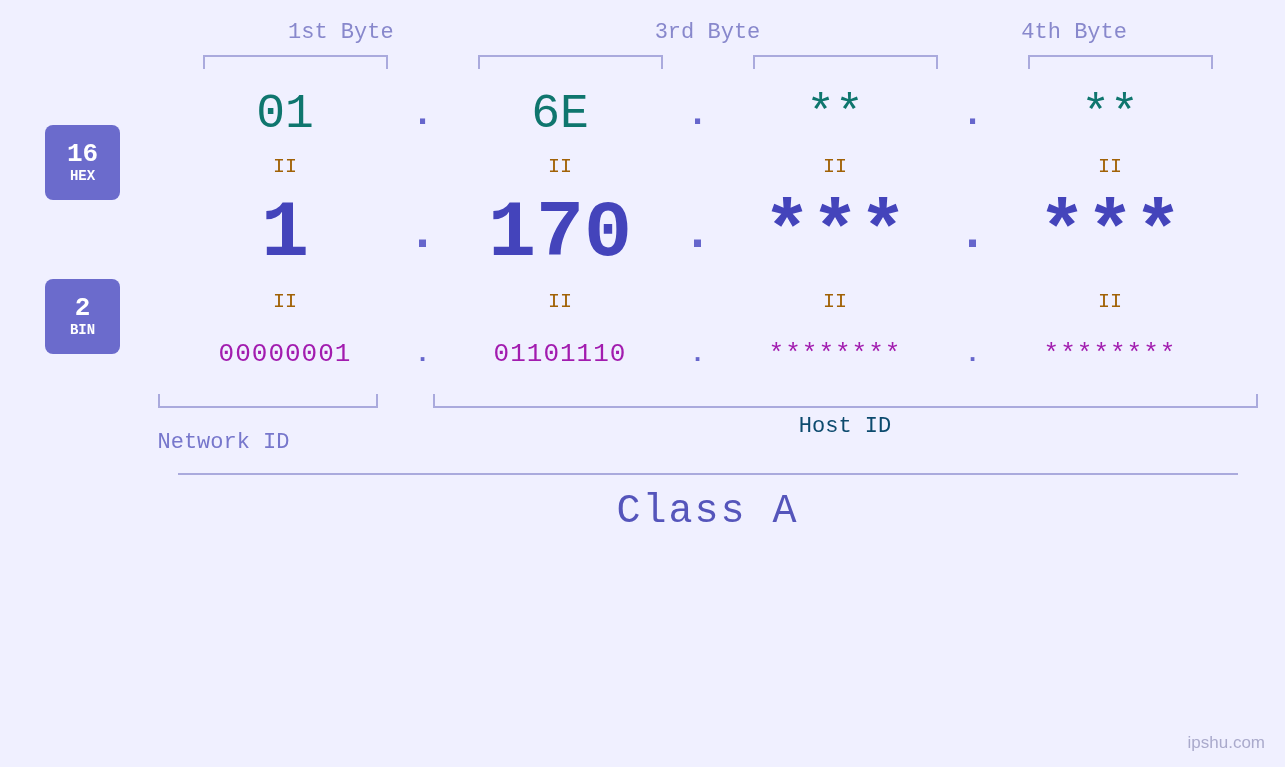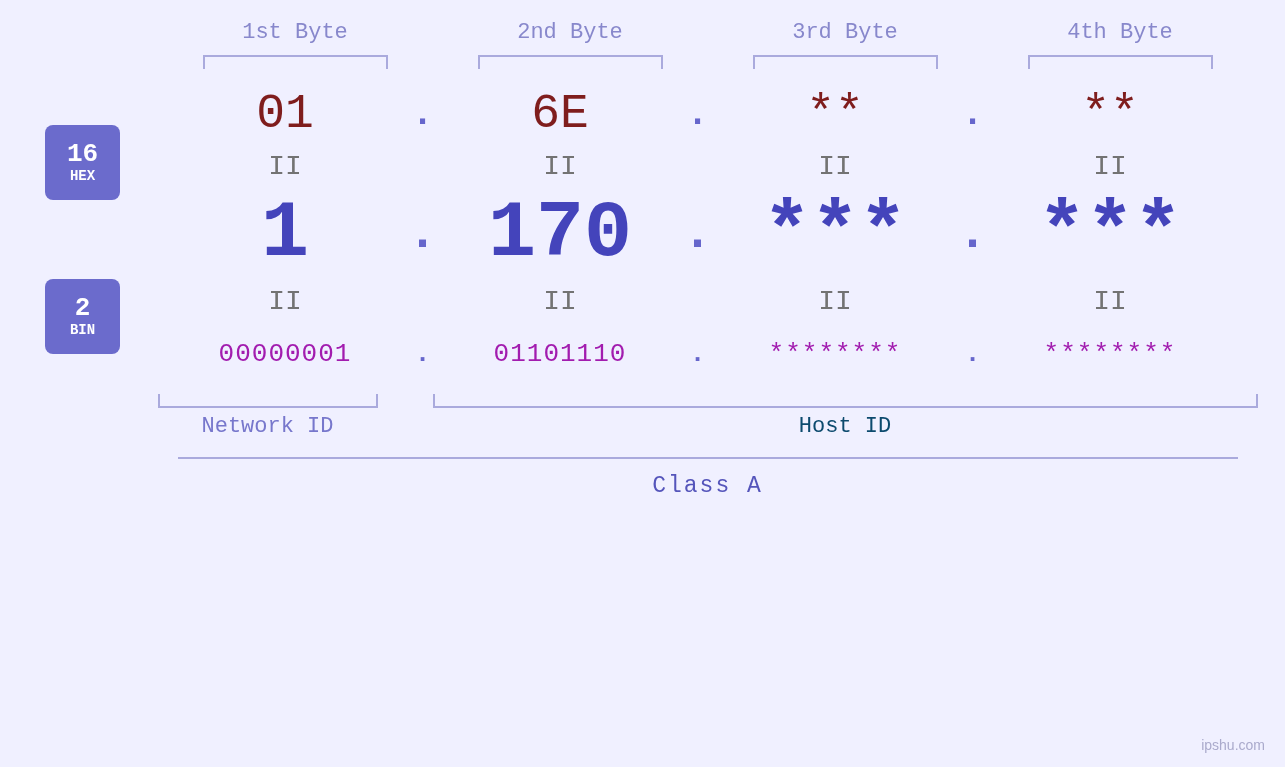--- a/index.html
+++ b/index.html
@@ -127,21 +127,21 @@
     .dot-cell {
       width: 55px;
       text-align: center;
       color: #6666cc;
       font-size: 36px;
       font-weight: bold;
     }
 
     
     .hex-row .cell {
-      color: #7f1d1d;
+      color: #0f766e;
       font-size: 48px;
       font-weight: normal;
       height: 70px;
       line-height: 70px;
     }
 
     
     .dec-row .cell {
       color: #4444bb;
       font-size: 80px;
@@ -177,22 +177,22 @@
       display: flex;
       flex-direction: row;
       align-items: center;
       justify-content: flex-start;
       width: 100%;
     }
 
     .eq-cell {
       width: 220px;
       text-align: center;
-      color: #737373;
-      font-size: 28px;
+      color: #a16207;
+      font-size: 20px;
       height: 35px;
       line-height: 35px;
     }
 
     .eq-dot-cell {
       width: 55px;
     }
 
     
     .bottom-section {
@@ -228,24 +228,25 @@
 
     .id-labels-row {
       display: flex;
       flex-direction: row;
       width: 100%;
       margin-top: 6px;
     }
 
     .network-id-label {
       width: 220px;
-      text-align: center;
+      text-align: left;
       color: #7777cc;
       font-size: 22px;
       font-family: 'Courier New', Courier, monospace;
+      margin-top: 16px;
     }
 
     .host-id-label {
       flex: 1;
       margin-left: 55px;
       text-align: center;
       color: #0c4a6e;
       font-size: 22px;
       font-family: 'Courier New', Courier, monospace;
     }
@@ -256,48 +257,47 @@
       margin-left: 130px;
       margin-top: 18px;
       border-top: 2px solid #aaaadd;
       display: flex;
       justify-content: center;
       padding-top: 14px;
     }
 
     .class-label {
       color: #5555bb;
-      font-size: 23px;
+      font-size: 40px;
       font-family: 'Courier New', Courier, monospace;
       letter-spacing: 2px;
     }
 
     
     .watermark {
       position: absolute;
       bottom: 14px;
       right: 20px;
       color: #aaaacc;
-      font-size: 14px;
+      font-size: 17px;
       font-family: Arial, sans-serif;
     }
 
     
     .star {
       color: #8888cc;
     }
   </style>
 </head>
 <body>
 
 <div class="main-container">
 
   <div class="byte-headers">
     <div class="byte-header">1st Byte</div>
-    <div class="byte-header">2nd Byte</div>
     <div class="byte-header">3rd Byte</div>
     <div class="byte-header">4th Byte</div>
   </div>
 
   <div class="bracket-row">
     <div class="bracket-top"></div>
     <div class="bracket-top"></div>
     <div class="bracket-top"></div>
     <div class="bracket-top"></div>
   </div>

